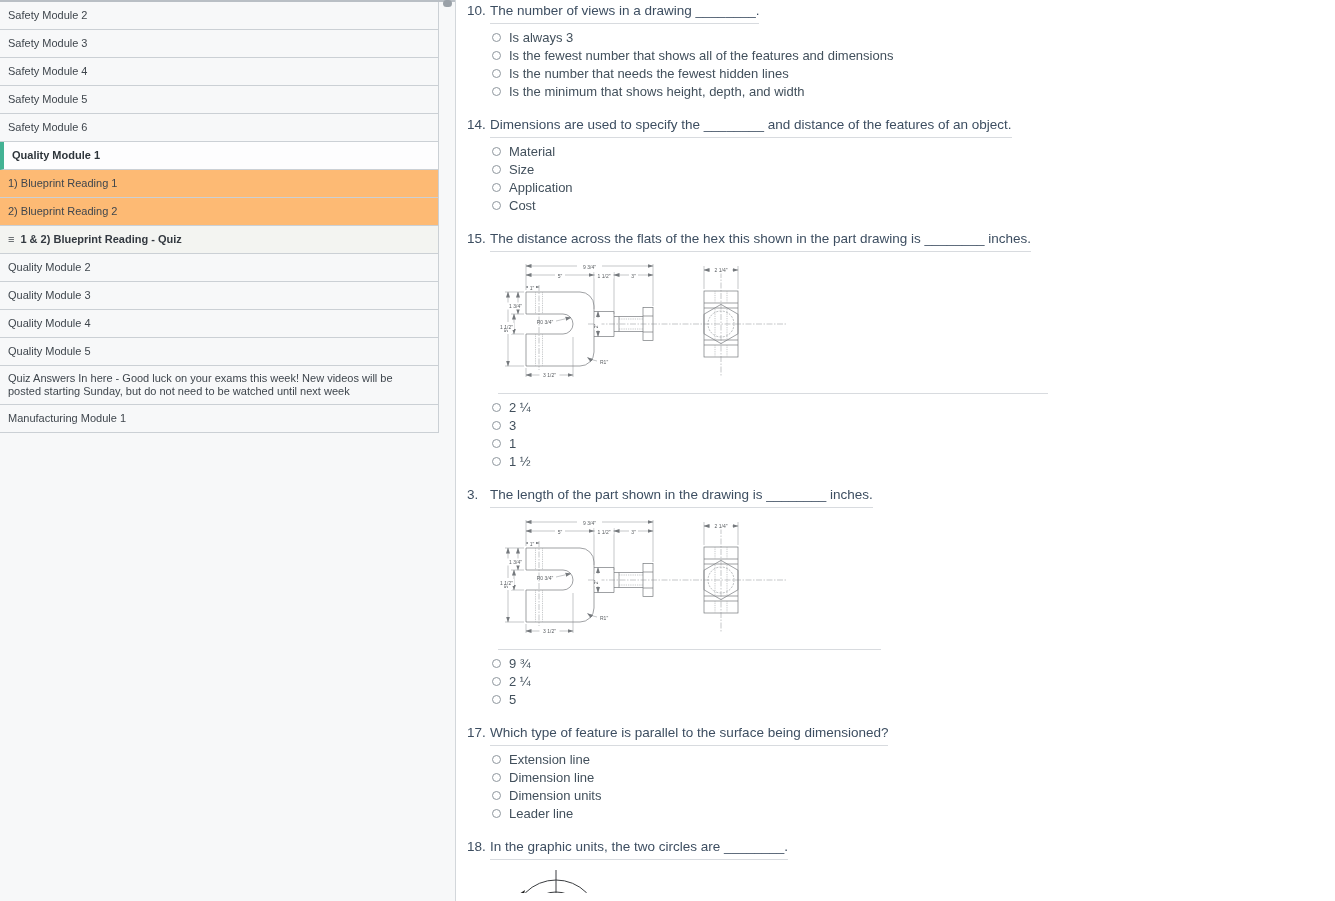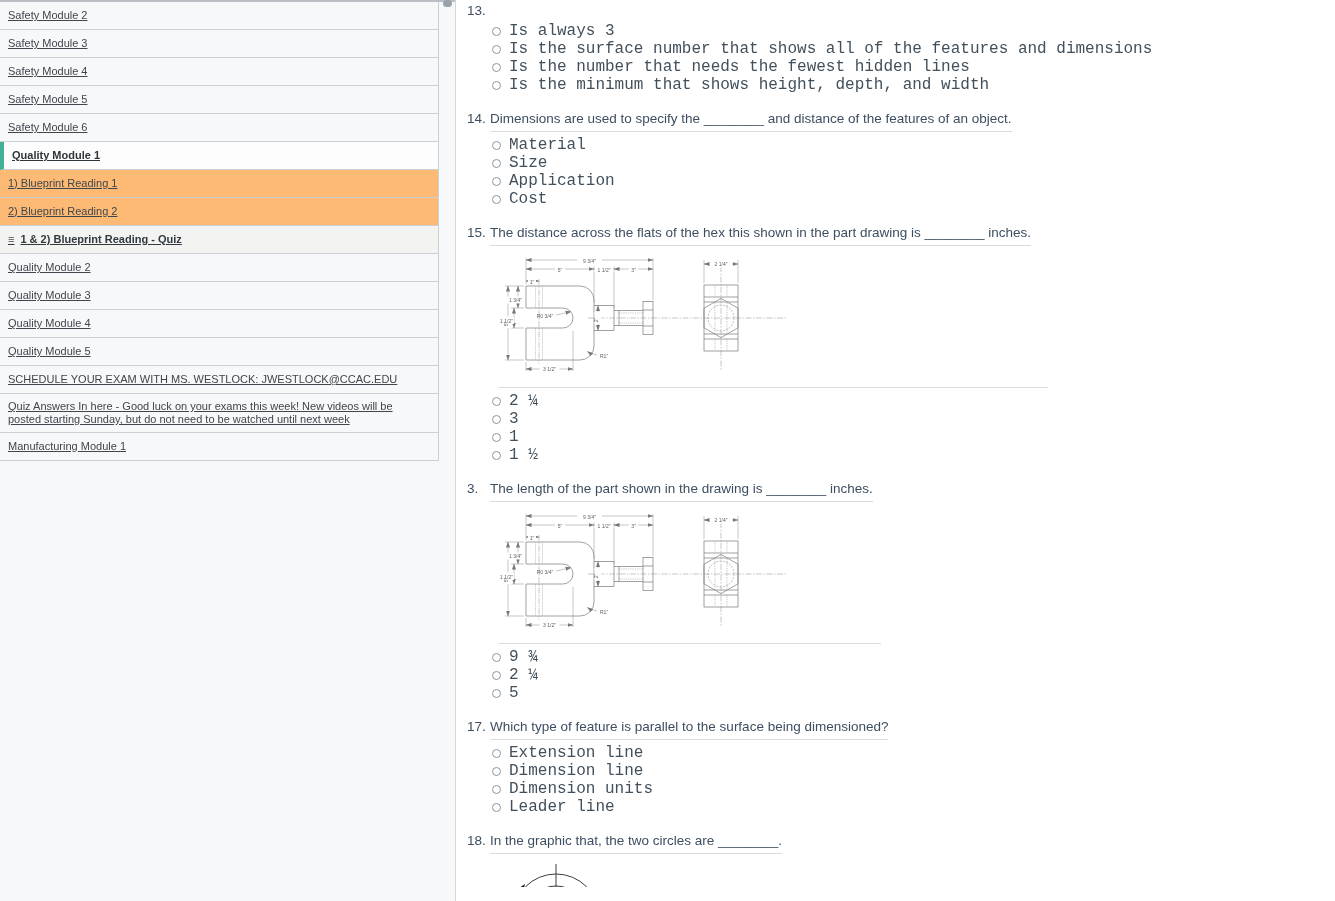--- a/index.html
+++ b/index.html
@@ -6,21 +6,21 @@
   body{width:1335px;height:901px;overflow:hidden;background:#fff;
        font-family:"Liberation Sans",sans-serif;position:relative;}
 
   
   .sidebar{position:absolute;left:0;top:0;bottom:0;width:456px;background:#f7f8f9;
            border-right:1px solid #d3d7db;box-sizing:border-box;}
   .side-list{border-top:2px solid #b9bfc5;}
   .side-item{box-sizing:border-box;width:439px;min-height:28px;
              border-bottom:1px solid #cbd0d5;border-right:1px solid #cbd0d5;
              padding:6px 10px 6px 8px;font-size:11px;line-height:13px;color:#3f464d;
-             display:flex;align-items:center;background:#f7f8f9;cursor:pointer;text-decoration:underline;}
+             display:flex;align-items:center;background:#f7f8f9;cursor:pointer;}
   .s-sub{background:#fdba74;}
   .s-quiz{background:#f3f4f1;font-weight:bold;color:#333940;}
   .s-active{background:#fdfdfe;border-left:4px solid #43b294;font-weight:bold;color:#2e353b;text-align:right;}
   .s-icon{display:none;margin-right:6px;font-size:11px;color:#43494f;}
   .scroll-thumb{position:absolute;top:0;left:443px;width:9px;height:7px;border-radius:4px;background:#9aa1a8;}
 
   
   .main{position:absolute;left:457px;top:0;right:0;bottom:0;box-sizing:border-box;
         padding:3px 0 0 10px;overflow:hidden;background:#fff;}
   .q{margin-bottom:17px;}
@@ -29,21 +29,21 @@
   .q-title{font-size:13.5px;color:#3d4e61;border-bottom:1px solid #d8dbdf;
            padding-bottom:5px;align-self:flex-start;}
   .q-body{margin-left:23px;}
   .q-fig{margin:6px 0 0 8px;}
   .q-fig.bordered{border-bottom:1px solid #d8dbdf;padding-bottom:9px;}
   .fig-circles{height:25px;overflow:hidden;margin:8px 0 0 8px;}
   .q-opts{margin-top:4px;padding-left:2px;}
   .opt{display:flex;align-items:center;height:18px;cursor:pointer;}
   .radio{width:9px;height:9px;border:1px solid #8f979e;border-radius:50%;background:#fff;
          flex:none;margin-right:8px;box-sizing:border-box;}
-  .opt-label{font-size:16px;color:#42505c;font-family:Liberation Mono, monospace;}
+  .opt-label{font-size:13px;color:#42505c;}
 
   
   svg text{font-size:5px;fill:#595d61;}
   .dl{stroke:#75797d;stroke-width:0.7;fill:none;}
   .thin{stroke:#8a8e92;stroke-width:0.5;fill:none;}
   .hid{stroke:#8a8e92;stroke-width:0.6;fill:none;stroke-dasharray:0.8 1;}
   .cl{stroke:#8a8e92;stroke-width:0.5;fill:none;stroke-dasharray:6 1.5 1.5 1.5;}
   .dash{stroke:#8a8e92;stroke-width:0.6;fill:none;stroke-dasharray:2 1.3;}
   .bg{fill:#fff;stroke:none;}
   .circ{stroke:#3a3d40;stroke-width:1;fill:none;}
@@ -100,50 +100,47 @@
       <div class="side-item s-default">
 
     <span class="s-label">Quality Module 4</span>
   </div>
       <div class="side-item s-default">
 
     <span class="s-label">Quality Module 5</span>
   </div>
       <div class="side-item s-default">
 
-    <span class="s-label">SCHEDULE YOUR EXAM WITH MS. WESTLOCK: JWESTLOCK@CCAC.EDU</span>
-  </div>
-      <div class="side-item s-default">
-
     <span class="s-label">Quiz Answers In here - Good luck on your exams this week! New videos will be posted starting Sunday, but do not need to be watched until next week</span>
   </div>
       <div class="side-item s-default">
 
     <span class="s-label">Manufacturing Module 1</span>
   </div>
     </div>
   <div class="scroll-thumb"></div>
 </div>
 
 <div class="main">
   <div id="question-list">
       <div class="q">
     <div class="q-head">
-      <div class="q-num">13.</div>
+      <div class="q-num">10.</div>
+      <div class="q-title">The number of views in a drawing ________.</div>
     </div>
     <div class="q-body">
 
       <div class="q-opts">
             <div class="opt">
     <span class="radio"></span>
     <span class="opt-label">Is always 3</span>
   </div>
             <div class="opt">
     <span class="radio"></span>
-    <span class="opt-label">Is the surface number that shows all of the features and dimensions</span>
+    <span class="opt-label">Is the fewest number that shows all of the features and dimensions</span>
   </div>
             <div class="opt">
     <span class="radio"></span>
     <span class="opt-label">Is the number that needs the fewest hidden lines</span>
   </div>
             <div class="opt">
     <span class="radio"></span>
     <span class="opt-label">Is the minimum that shows height, depth, and width</span>
   </div>
           </div>
@@ -451,21 +448,21 @@
             <div class="opt">
     <span class="radio"></span>
     <span class="opt-label">Leader line</span>
   </div>
           </div>
     </div>
   </div>
       <div class="q">
     <div class="q-head">
       <div class="q-num">18.</div>
-      <div class="q-title">In the graphic that, the two circles are ________.</div>
+      <div class="q-title">In the graphic units, the two circles are ________.</div>
     </div>
     <div class="q-body">
       <div class="q-fig fig-circles"><svg width="130" height="100" viewBox="0 0 130 100">
     <circle class="circ" cx="58" cy="55" r="43"></circle>
     <circle class="circ" cx="58" cy="55" r="31"></circle>
     <line x1="58" y1="2" x2="58" y2="100" stroke="#3a3d40" stroke-width="1"></line>
     <polygon points="18,28 27,22 25,30" fill="#222"></polygon>
   </svg></div>
 
     </div>

